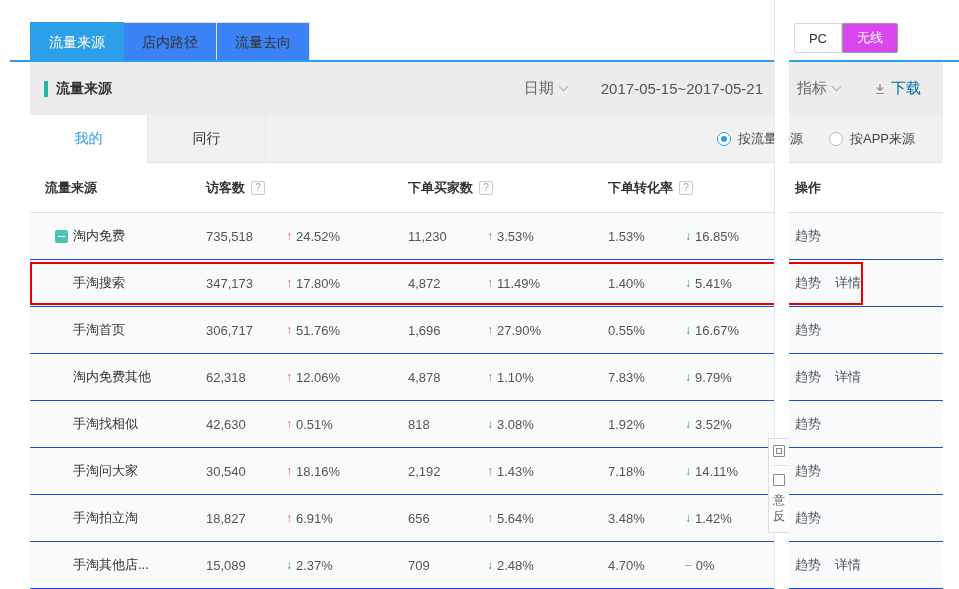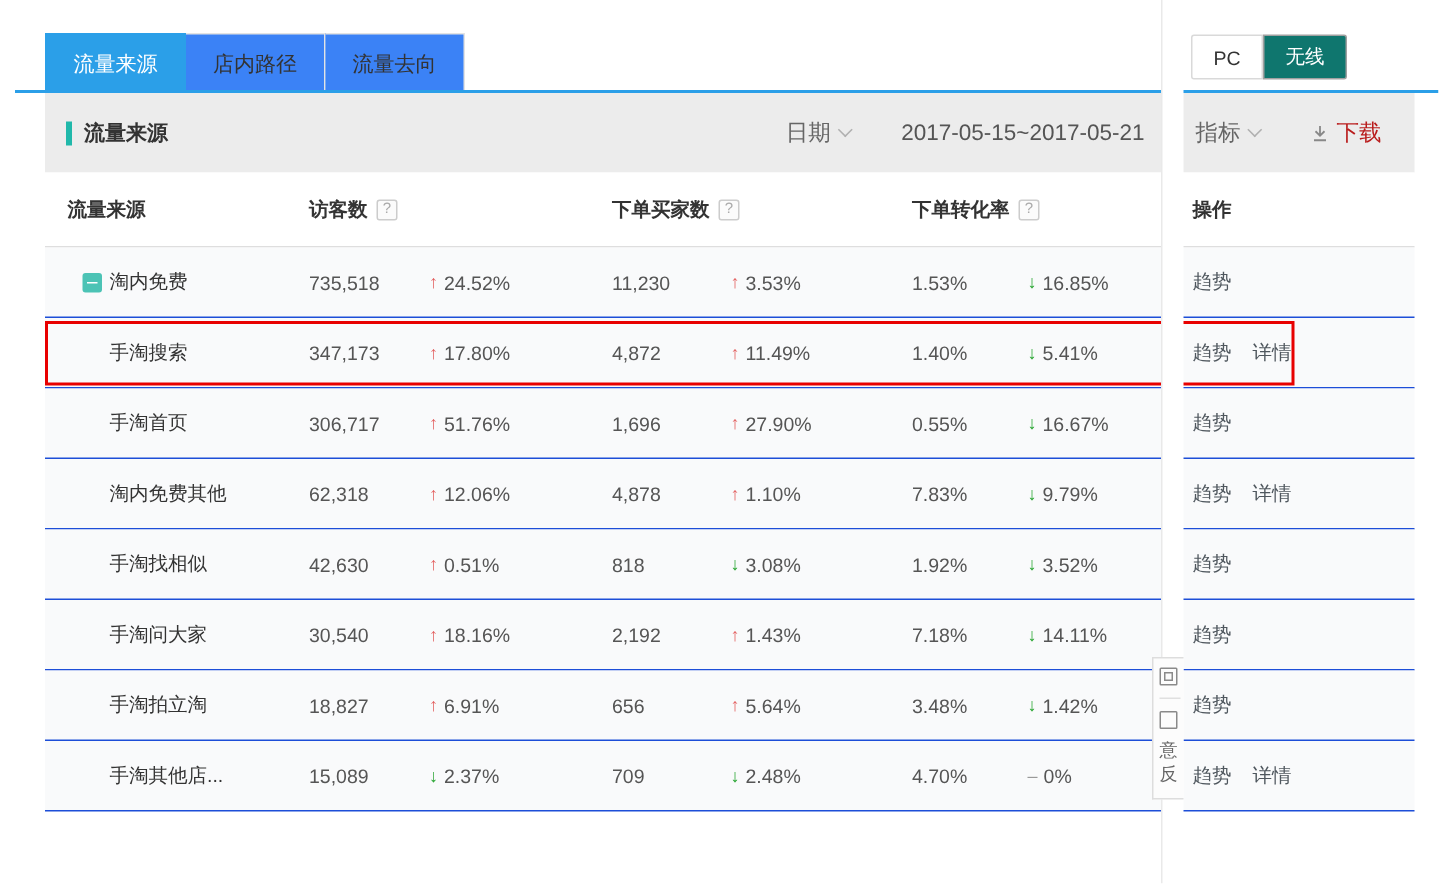--- a/index.html
+++ b/index.html
@@ -13,32 +13,32 @@
   .blue-line { position:absolute; left:-20px; right:-16px; bottom:0; height:2px; background:#2b9fe8; }
   .top-tabs { position:absolute; left:0; bottom:0; display:flex; }
   .top-tab { min-width:86px; height:40px; padding:0 18px; display:flex; align-items:center; justify-content:center;
     font-size:14px; background:#3b82f6; border:1px solid #e3e3e3; border-bottom:none; border-left:none; cursor:pointer; }
   .top-tab:first-child { border-left:1px solid #e3e3e3; }
   .top-tab.active { background:#2b9fe8; color:#fff; border-color:#2b9fe8; }
   .device-toggle { position:absolute; right:45px; top:23px; display:flex; }
   .toggle-btn { height:30px; min-width:46px; padding:0 14px; display:flex; align-items:center; justify-content:center;
     font-size:13px; background:#fff; border:1px solid #d9d9d9; cursor:pointer; color:#333; }
   .toggle-btn.first { border-radius:2px 0 0 2px; }
-  .toggle-btn.active { background:#0f766e; border-color:#a0a0a0; color:#fff; border-radius:0 2px 2px 0; }
+  .toggle-btn.active { background:#d946ef; border-color:#a0a0a0; color:#fff; border-radius:0 2px 2px 0; }
 
   
   .section-header { height:53px; background:#ececec; display:flex; align-items:center; padding:0 22px 0 14px; }
   .accent-bar { width:4px; height:16px; background:#20b8aa; margin-right:8px; }
   .section-title { font-size:14px; font-weight:bold; color:#333; }
   .header-controls { margin-left:auto; display:flex; align-items:center; gap:34px; font-size:15px; color:#666; }
   .drop { display:flex; align-items:center; gap:6px; cursor:pointer; }
   .chev { width:7px; height:7px; border-right:1px solid #b0b0b0; border-bottom:1px solid #b0b0b0;
     transform:rotate(45deg); margin-top:-4px; }
   .date-range { color:#555; }
-  .download { display:flex; align-items:center; gap:5px; color:#b91c1c; cursor:pointer; }
+  .download { display:flex; align-items:center; gap:5px; color:#0369a1; cursor:pointer; }
 
   
   .view-strip { height:48px; background:#f1f1f1; border-bottom:1px solid #e4e4e4; display:flex; align-items:stretch; position:relative; }
   .view-tab { width:118px; display:flex; align-items:center; justify-content:center; font-size:14px;
     border-right:1px solid #e4e4e4; cursor:pointer; color:#333; }
   .view-tab.active { background:#fff; color:#2b9fe8; margin-bottom:-1px; border-right:1px solid #e4e4e4; }
   .radio-group { margin-left:auto; display:flex; align-items:center; gap:26px; padding-right:28px; font-size:13px; color:#444; }
   .radio-item { display:flex; align-items:center; gap:7px; cursor:pointer; }
   .radio-circle { width:14px; height:14px; border-radius:50%; border:1px solid #bbb; background:#fff; position:relative; }
   .radio-circle.checked { border-color:#2b9fe8; }
@@ -111,20 +111,36 @@
         </span>
         <span class="download">
           <svg width="12" height="12" viewBox="0 0 12 12">
             <path d="M6 1v6M3 4.5L6 7.5 9 4.5M2 10.5h8" stroke="#888" stroke-width="1.2" fill="none"></path>
           </svg>
           <span>下载</span>
         </span>
       </div>
     </div>
 
+    <div class="view-strip">
+      <div id="view-tabs" style="display:flex">
+          <div class="view-tab active">我的</div>
+          <div class="view-tab">同行</div>
+        </div>
+      <div class="radio-group">
+          <span class="radio-item">
+            <span class="radio-circle checked"></span>
+            <span>按流量来源</span>
+          </span>
+          <span class="radio-item">
+            <span class="radio-circle"></span>
+            <span>按APP来源</span>
+          </span>
+        </div>
+    </div>
 
     <div class="table-wrap">
       <div class="thead">
           <div class="th">
             <span>流量来源</span>
           </div>
           <div class="th">
             <span>访客数</span>
             <span class="qmark">?</span>
           </div>

